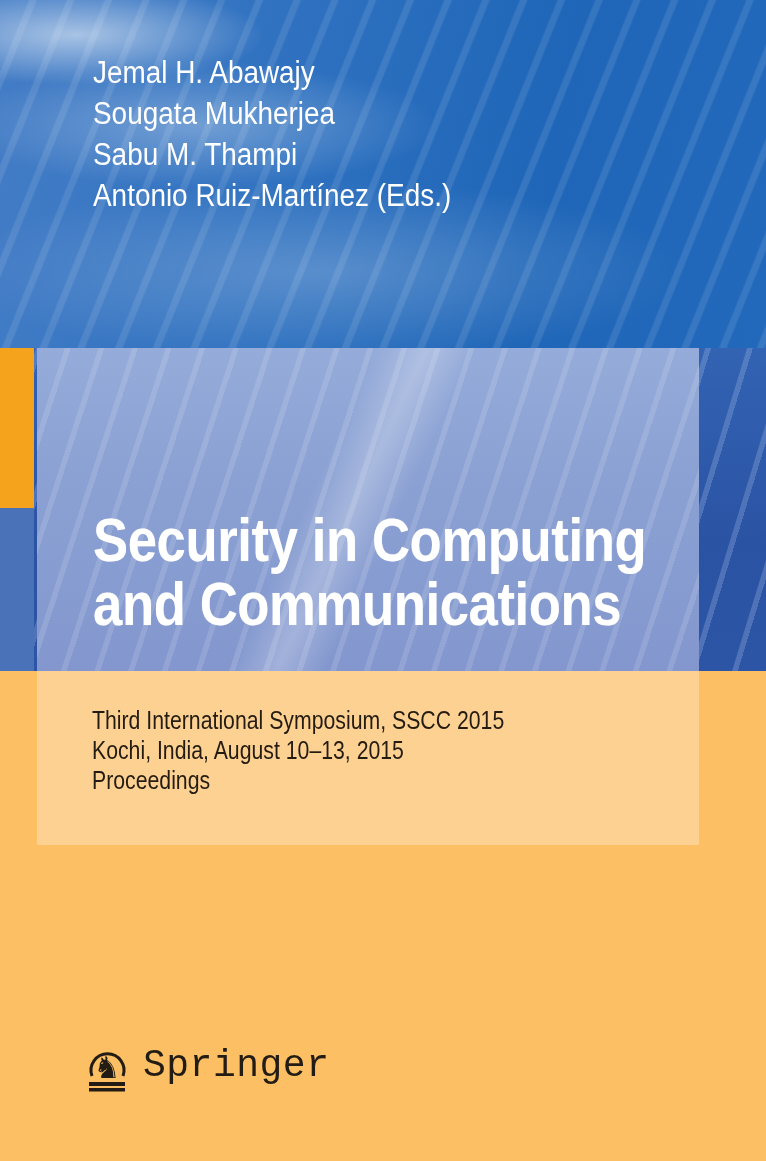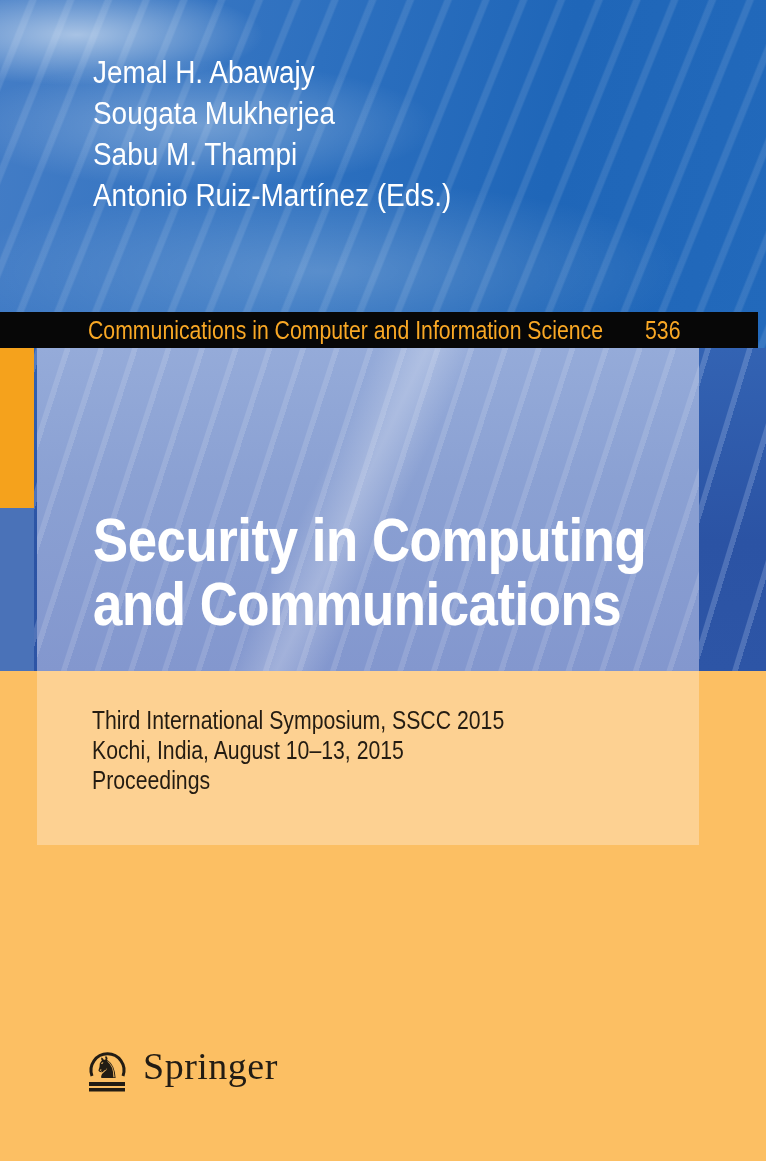--- a/index.html
+++ b/index.html
@@ -74,43 +74,39 @@
     color:#241c12; font-size:25px; line-height:30px; white-space:nowrap;
     transform:scaleX(.85); transform-origin:left top;
   }
   
   .publisher {
     position:absolute; left:84px; top:1038px;
     display:flex; align-items:flex-start; gap:13px;
   }
   .horse { width:46px; height:54px; display:block; }
   .publisher-name {
-    font-family:Liberation Serif, serif;
+    font-family:Liberation Mono, monospace;
     color:#221c14; font-size:38px; line-height:38px;
     margin-top:9px; letter-spacing:.5px;
   }
 </style>
 </head>
 <body>
 
 <div class="cover">
 
   <div class="bg-blue-top"></div>
   <div class="bg-blue-lower"></div>
   <div class="bg-orange-lower"></div>
 
   <div class="panel"></div>
 
   <div class="strip-orange"></div>
   <div class="strip-blue"></div>
 
-  <div class="series-bar">
-    <span class="series-name">Communications in Computer and Information Science</span>
-    <span class="series-volume">536</span>
-  </div>
 
   <div class="editors">
     <div>Jemal H. Abawajy</div>
     <div>Sougata Mukherjea</div>
     <div>Sabu M. Thampi</div>
     <div>Antonio Ruiz-Martínez (Eds.)</div>
   </div>
 
   <div class="title">
     <div>Security in Computing</div>

